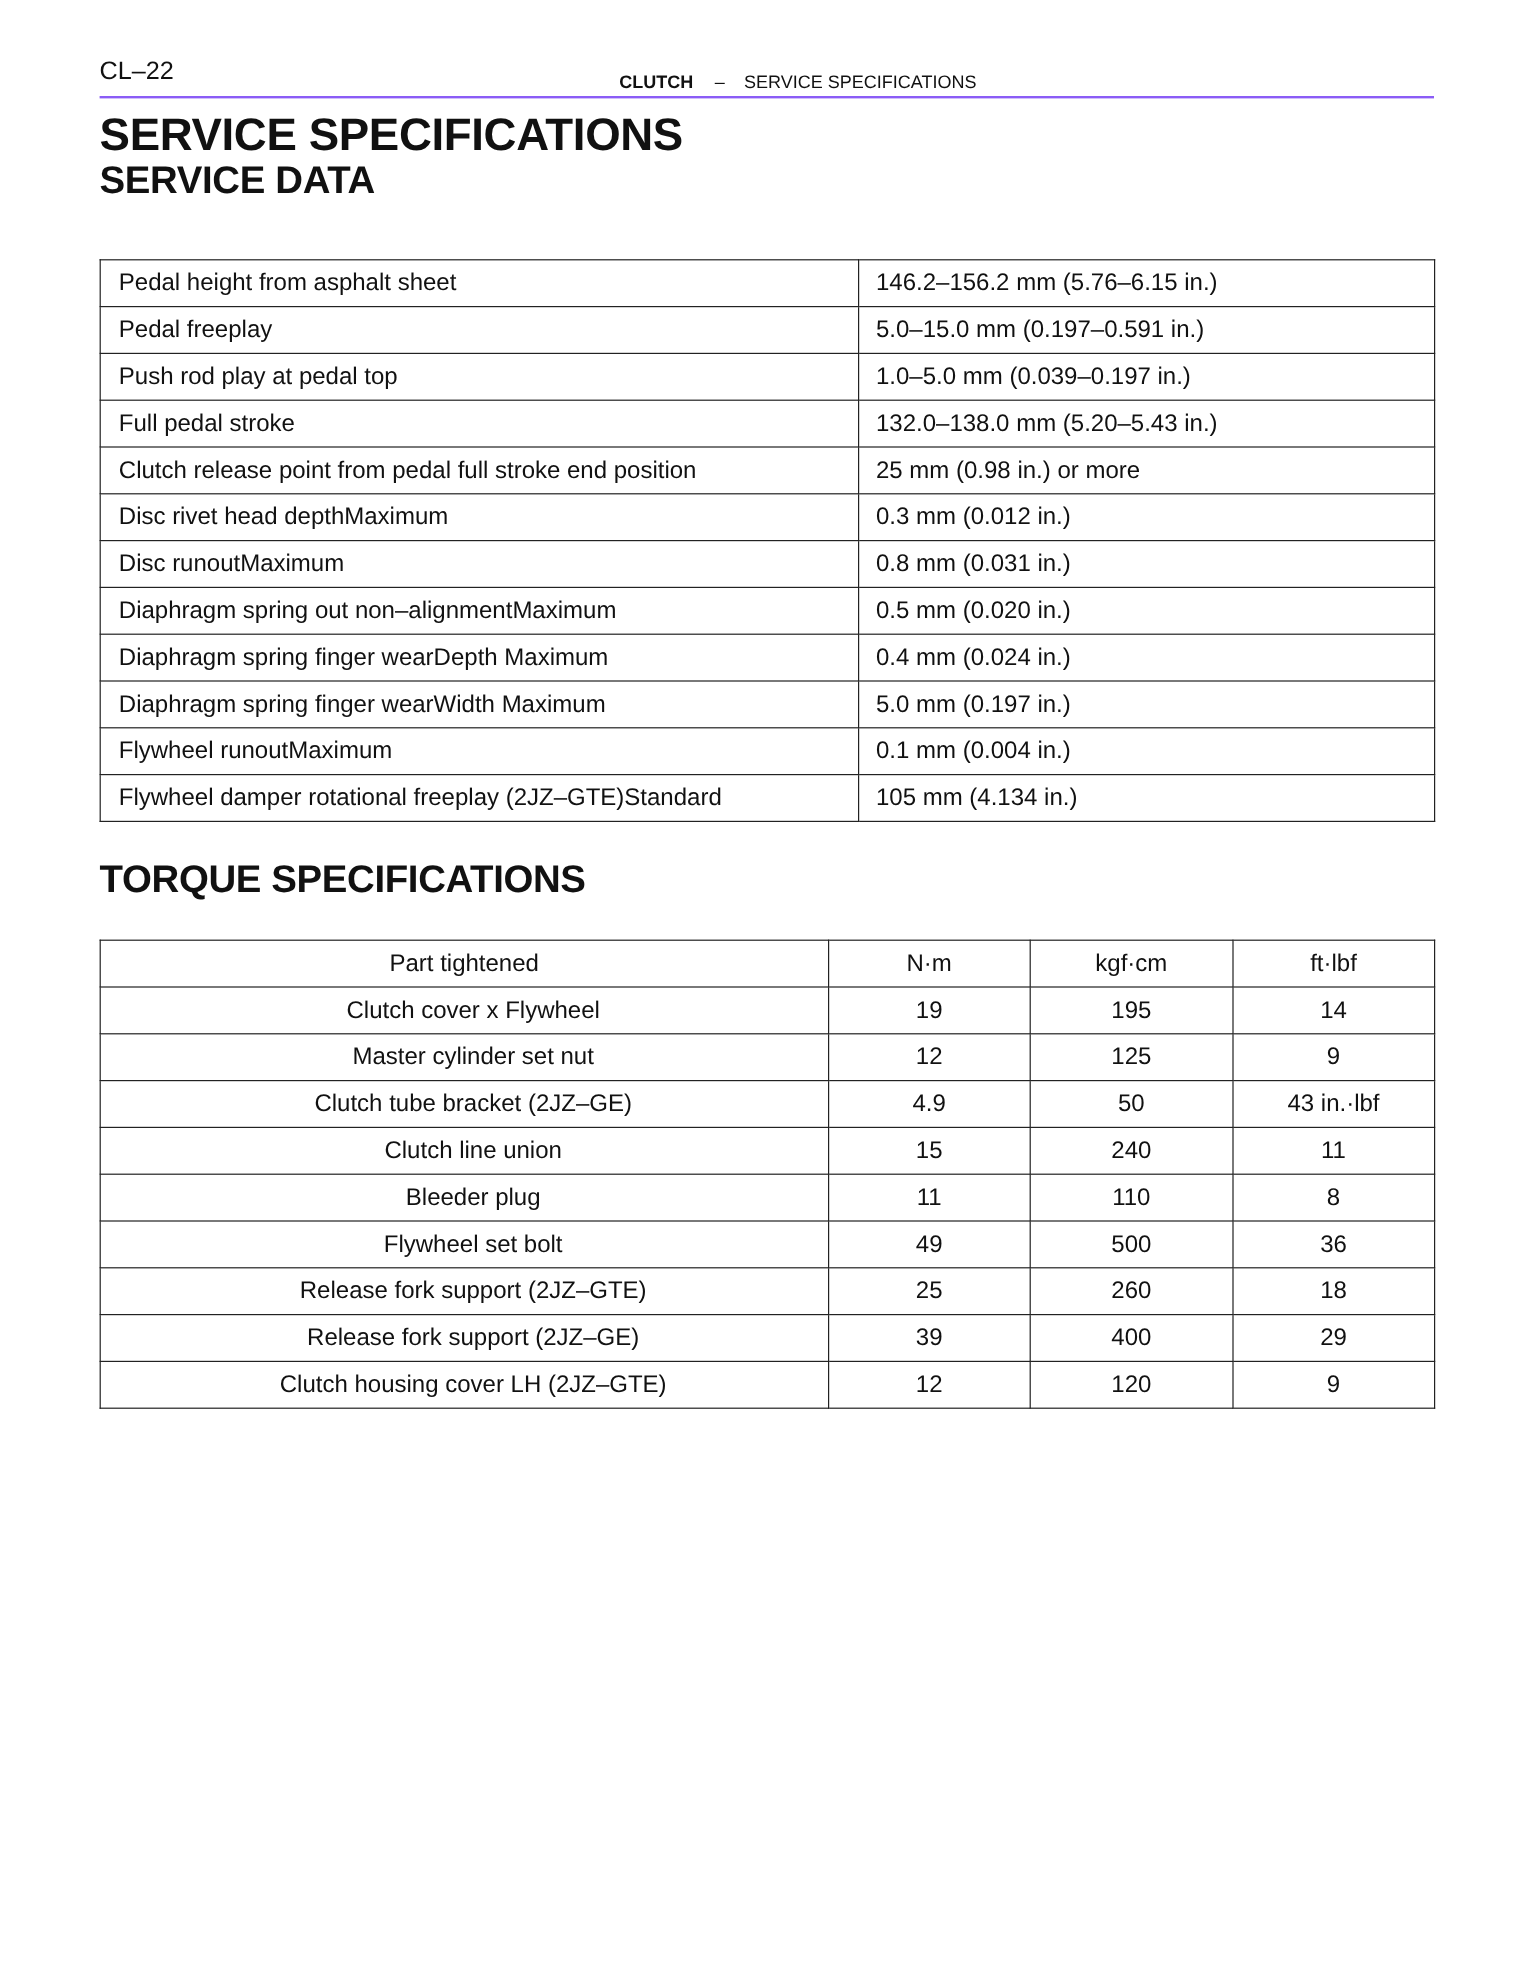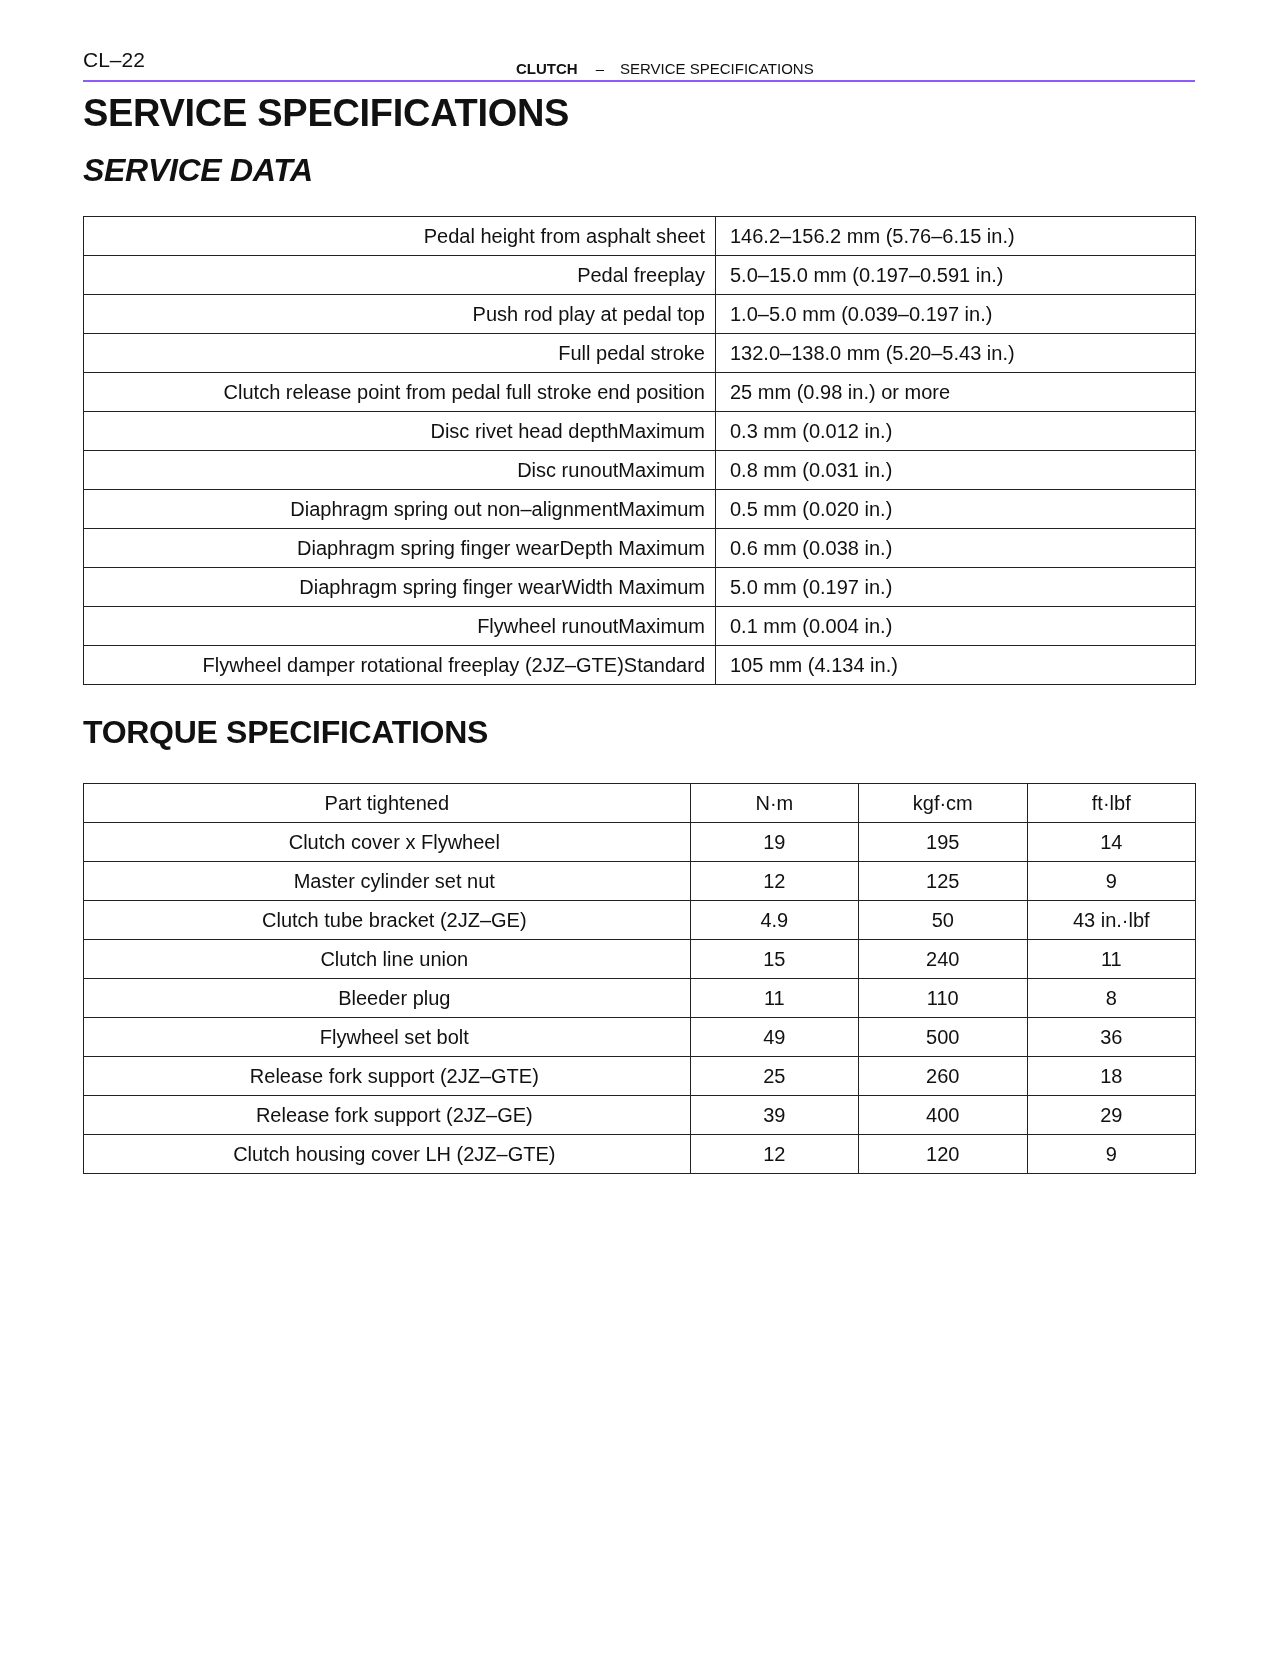--- a/index.html
+++ b/index.html
@@ -4,27 +4,27 @@
 <style>
   html, body { margin: 0; padding: 0; background: #ffffff; }
   body { width: 1280px; height: 1656px; position: relative; color: #111; font-family: "Liberation Sans", sans-serif; }
   .page-number { position: absolute; left: 83px; top: 48px; font-size: 21px; font-weight: normal; }
   .running-header { position: absolute; left: 83px; top: 58px; width: 1112px; height: 22px; border-bottom: 2px solid #8b5cf6; }
   .running-header .inner { position: absolute; left: 433px; top: 2px; font-size: 15px; white-space: nowrap; }
   .running-header .bold { font-weight: bold; }
   .running-header .sep { display: inline-block; margin: 0 16px 0 18px; }
   h1.title { position: absolute; left: 83px; top: 92px; margin: 0; font-size: 38px; font-weight: bold; letter-spacing: -0.3px; }
   h2.sub { position: absolute; margin: 0; font-size: 32px; font-weight: bold; letter-spacing: -0.3px; }
-  .service-data-heading { left: 83px; top: 152px; font-style: italic; }
+  .service-data-heading { left: 83px; top: 132px; }
   .torque-heading { left: 83px; top: 714px; }
   table { border-collapse: collapse; position: absolute; left: 83px; font-size: 20px; }
   table td, table th { border: 1.5px solid #222; height: 38px; padding: 0; font-weight: normal; }
   #service-table { top: 216px; width: 1113px; }
   #service-table td.item { width: 606px; padding: 0 10px 0 15px; }
-  #service-table td.item .wrap { display: flex; justify-content: flex-end; }
+  #service-table td.item .wrap { display: flex; justify-content: flex-start; }
   #service-table td.val { padding-left: 14px; }
   #torque-table { top: 783px; width: 1113px; }
   #torque-table th { text-align: center; }
   #torque-table td.part { width: 593px; padding-left: 15px; text-align: center; }
   #torque-table td.num { width: 168px; text-align: center; }
   #torque-table th.part-h { width: 608px; margin-top: 16px; }
 </style>
 </head>
 <body>
 
@@ -113,21 +113,21 @@
         </td>
         <td class="val">0.5 mm (0.020 in.)</td>
       </tr>
       <tr>
         <td class="item">
           <div class="wrap">
             <span>Diaphragm spring finger wear</span>
             <span>Depth Maximum</span>
           </div>
         </td>
-        <td class="val">0.6 mm (0.038 in.)</td>
+        <td class="val">0.4 mm (0.024 in.)</td>
       </tr>
       <tr>
         <td class="item">
           <div class="wrap">
             <span>Diaphragm spring finger wear</span>
             <span>Width Maximum</span>
           </div>
         </td>
         <td class="val">5.0 mm (0.197 in.)</td>
       </tr>

